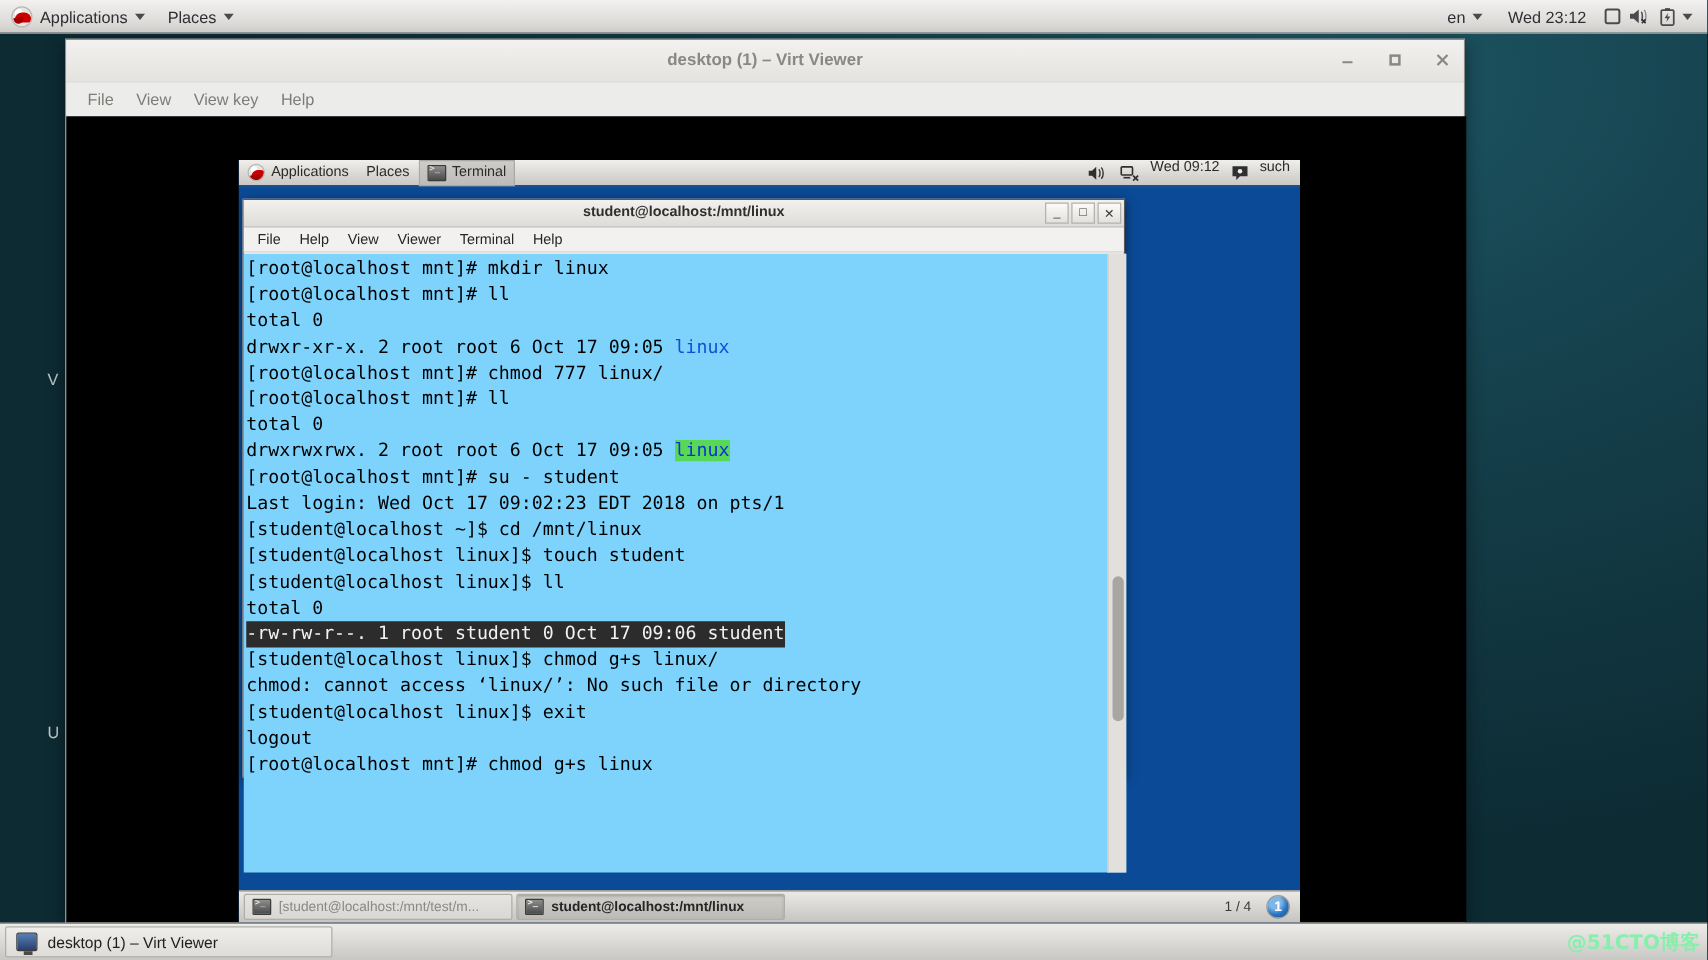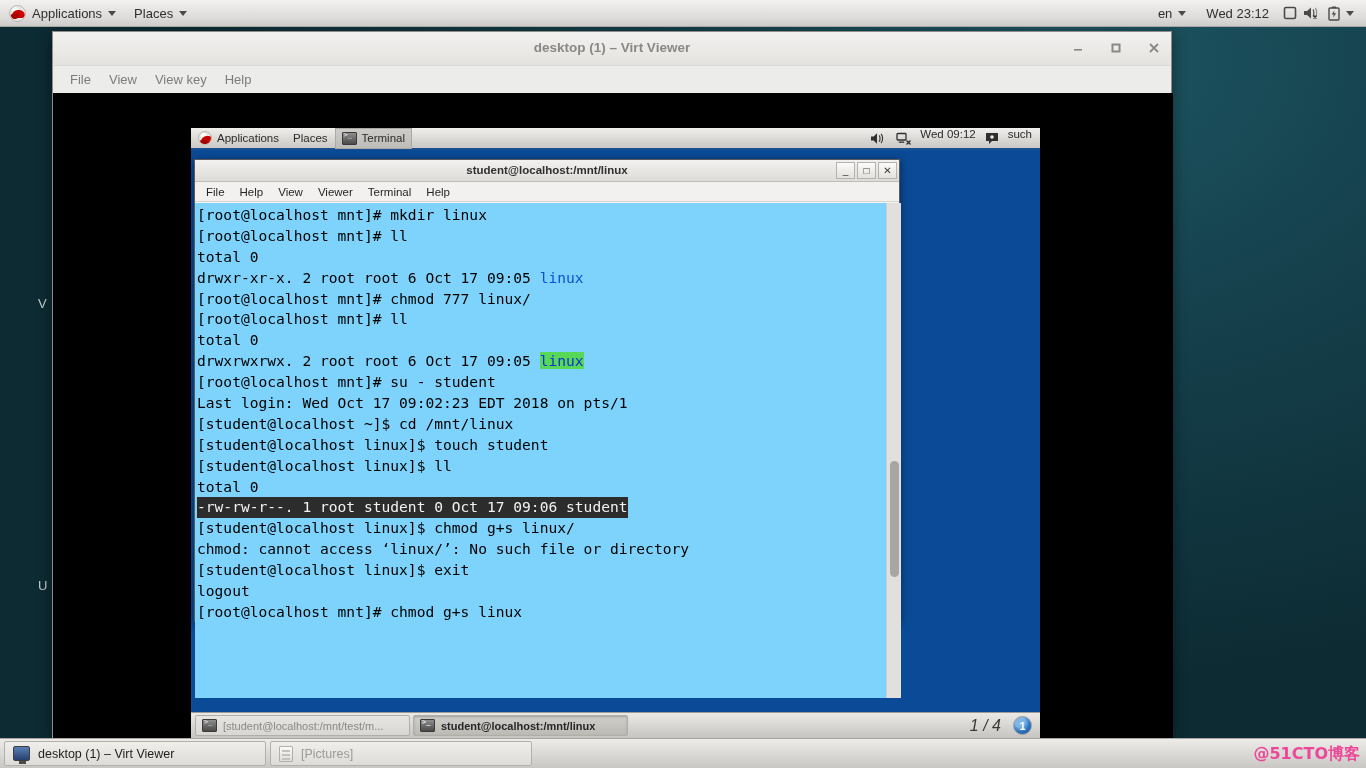--- a/index.html
+++ b/index.html
@@ -181,21 +181,21 @@
     height: 21px; width: 215px; padding: 0 6px;
     border: 1px solid #b0aea9; border-radius: 2px;
     background: linear-gradient(#eeece8, #dbd9d5);
     overflow: hidden; white-space: nowrap;
   }
   .tb-task.inactive { color: #8b8985; background: linear-gradient(#e7e5e1,#d9d7d3); }
   .tb-task.active { background: linear-gradient(#d0cec9, #bcbab5); box-shadow: inset 0 1px 2px rgba(0,0,0,0.22); font-weight: bold; }
   #guest-workspace {
     margin-left: auto; display: flex; align-items: center; gap: 6px; padding-right: 4px;
   }
-  #ws-count { font-size: 16px; color: #3a3a3a; padding: 1px 6px; font-style: italic; }
+  #ws-count { font-size: 11px; color: #3a3a3a; padding: 1px 6px; }
   #ws-bubble {
     width: 19px; height: 19px; border-radius: 50%;
     background: radial-gradient(circle at 35% 28%, #7fb6e8 0 30%, #2b74c0 60%, #14508f 100%);
     color: #fff; font-size: 11px; font-weight: bold;
     display: flex; align-items: center; justify-content: center;
     border: 1px solid #9d9b97;
   }
 
   
   #host-taskbar {
@@ -228,21 +228,21 @@
     background: linear-gradient(#fbfbf9,#dedcd8); position: relative;
   }
   .folder-ico i {
     position: absolute; left: 2px; width: 8px; height: 2px; background: #8d8b87; display:block;
   }
   .folder-ico.dim { border-color: #b2b0ac; }
   .folder-ico.dim i { background: #c4c2be; }
   #watermark {
     position: absolute; right: 6px; bottom: 3px;
     display: flex; align-items: center; gap: 0px;
-    font-size: 16px; font-weight: bold; color: #ec4899;
+    font-size: 16px; font-weight: bold; color: #86efac;
     letter-spacing: 0px;
     font-family: "DejaVu Sans", sans-serif;
     z-index: 70;
   }
 </style>
 </head>
 <body>
 
 <div id="host-wallpaper">
   <span class="wp-text" style="left:38px; top:296px;">V</span>
@@ -407,25 +407,17 @@
 
     </div>
   </div>
 </div>
 
 <div id="host-taskbar">
   <div class="hb-task">
     <span class="monitor-ico"></span>
     <span>desktop (1) – Virt Viewer</span>
   </div>
-  <div class="hb-task dim">
-    <span class="folder-ico dim">
-      <i style="top:3px"></i>
-        <i style="top:7px"></i>
-        <i style="top:11px"></i>
-    </span>
-    <span>[Pictures]</span>
-  </div>
 </div>
 
 <div id="watermark">
   <span>@51CTO博客</span>
 </div>
 
 </body></html>

